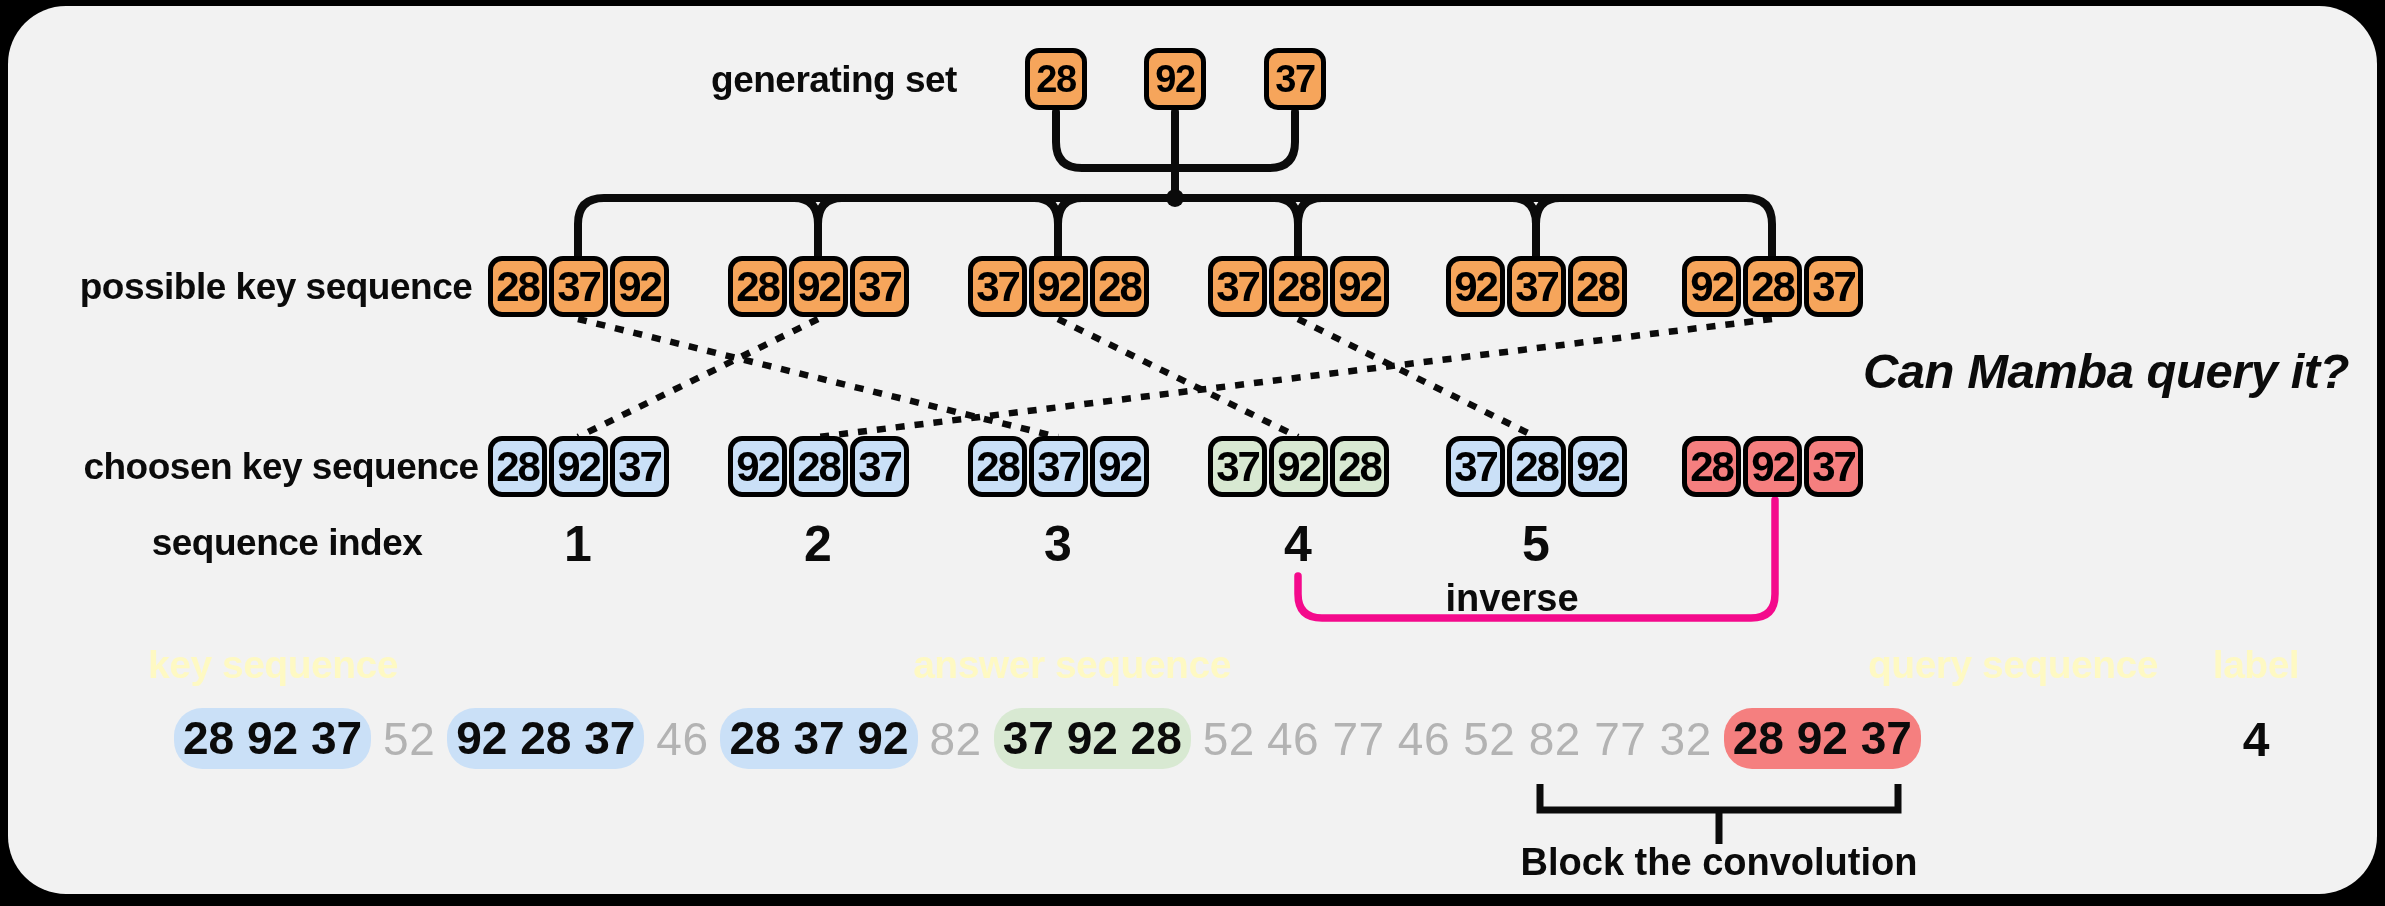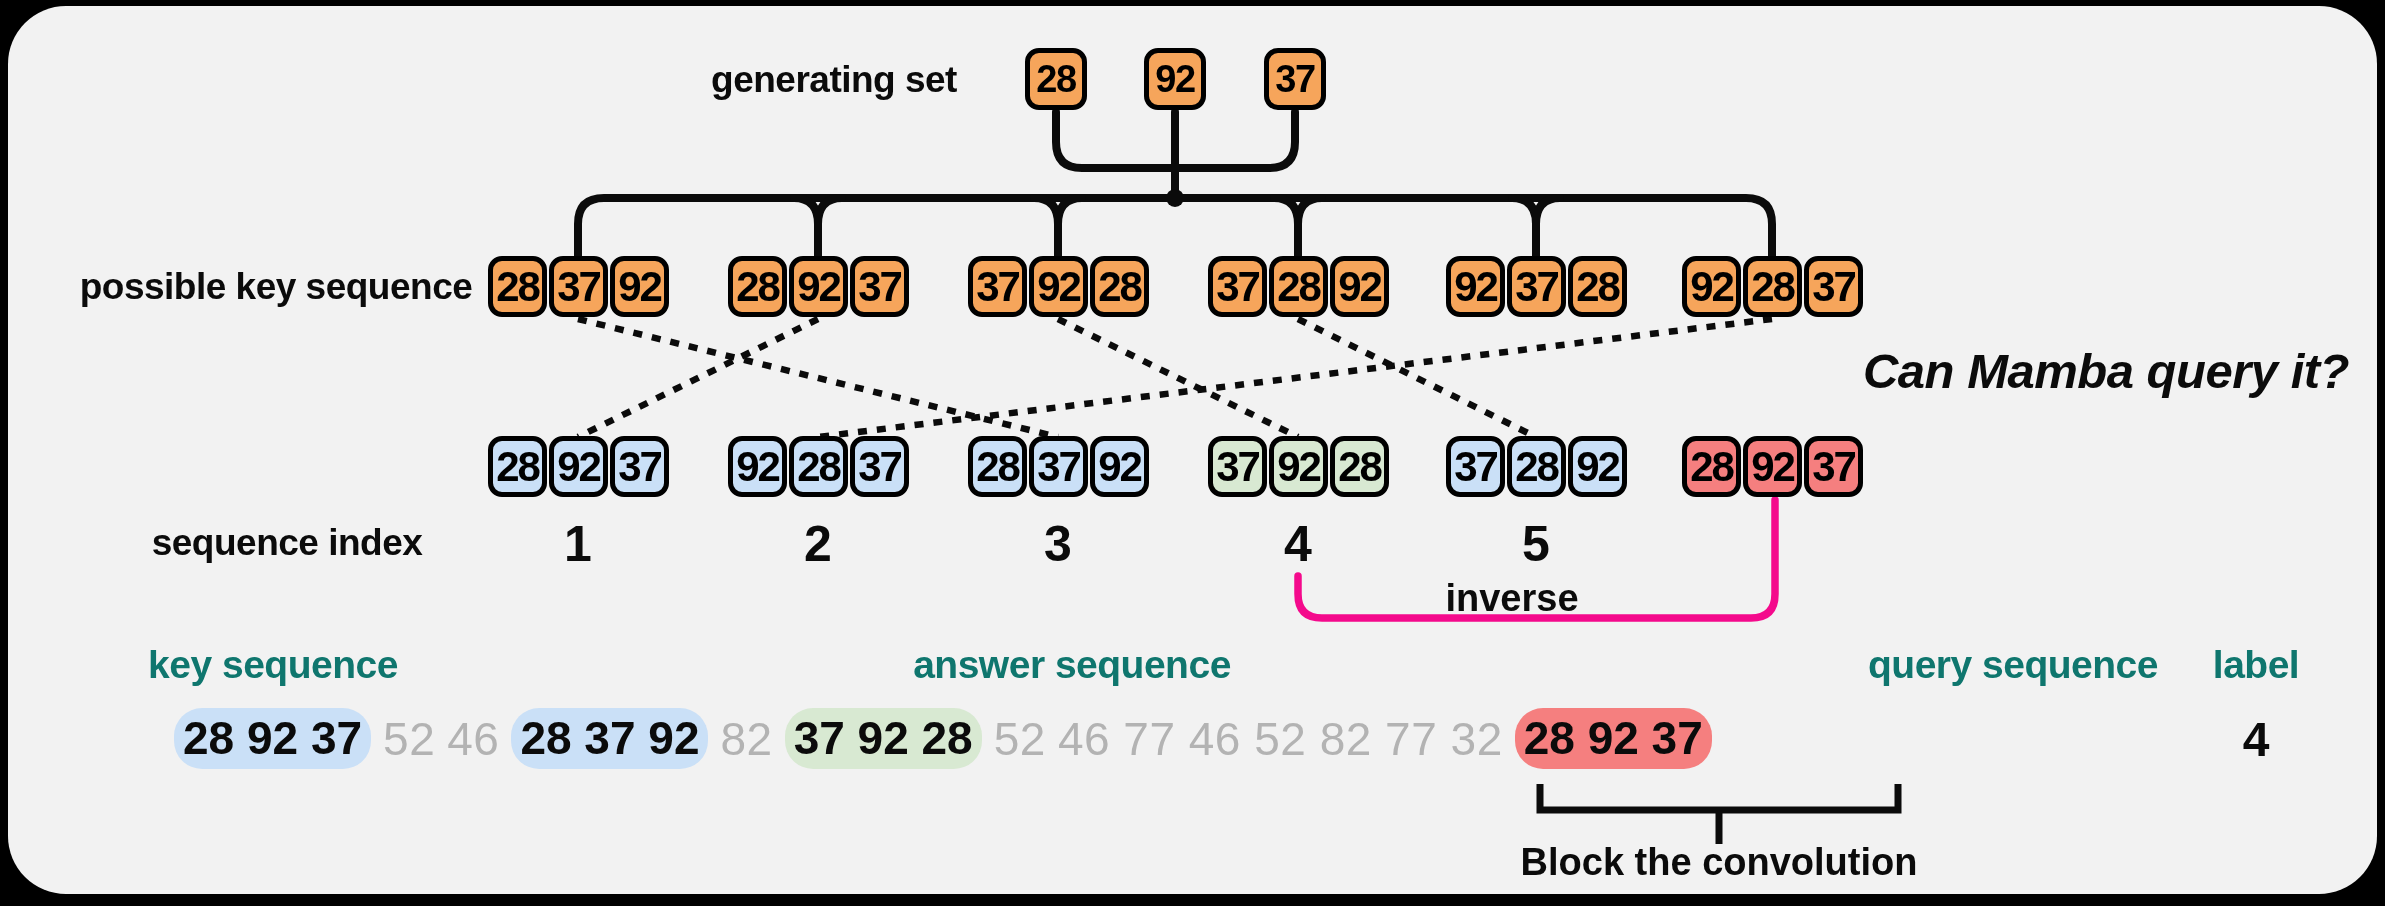--- a/index.html
+++ b/index.html
@@ -3,21 +3,21 @@
 <meta charset="utf-8">
 <style>
   html,body{margin:0;padding:0;background:#000;}
   .stage{position:relative;width:2385px;height:906px;background:#000;overflow:hidden;
          font-family:"Liberation Sans","DejaVu Sans",sans-serif;}
   .card{position:absolute;left:8px;top:6px;right:8px;bottom:12px;background:#F2F2F2;border-radius:58px;}
   svg.overlay{position:absolute;left:0;top:0;width:2385px;height:906px;}
 
   .lbl{position:absolute;transform:translate(-50%,-50%);white-space:nowrap;color:#0b0b0b;
        font-weight:700;font-size:37px;letter-spacing:-0.5px;}
-  .hdr{position:absolute;transform:translate(-50%,-50%);white-space:nowrap;color:#0f766e;
+  .hdr{position:absolute;transform:translate(-50%,-50%);white-space:nowrap;color:#fef9c3;
        font-weight:700;font-size:39px;letter-spacing:-0.5px;}
 
   
   .gbox{position:absolute;width:62px;height:62px;box-sizing:border-box;border:5px solid #000;
         border-radius:14px;background:#F6A55B;display:flex;align-items:center;justify-content:center;
         font-weight:700;font-size:38px;letter-spacing:-1.5px;color:#000;}
   .seq-group{position:absolute;display:flex;gap:2px;}
   .nbox{width:59px;height:61px;box-sizing:border-box;border:5px solid #000;border-radius:14px;
         display:flex;align-items:center;justify-content:center;
         font-weight:700;font-size:42px;letter-spacing:-2px;color:#000;}
@@ -107,20 +107,21 @@
     <div class="nbox orange">92</div>
     <div class="nbox orange">37</div>
     <div class="nbox orange">28</div>
   </div>
   <div class="seq-group row-possible" style="left:1682px">
     <div class="nbox orange">92</div>
     <div class="nbox orange">28</div>
     <div class="nbox orange">37</div>
   </div>
 
+  <div class="lbl" style="left:281px;top:467px">choosen key sequence</div>
   <div class="seq-group row-chosen" style="left:488px">
     <div class="nbox blue">28</div>
     <div class="nbox blue">92</div>
     <div class="nbox blue">37</div>
   </div>
   <div class="seq-group row-chosen" style="left:728px">
     <div class="nbox blue">92</div>
     <div class="nbox blue">28</div>
     <div class="nbox blue">37</div>
   </div>
@@ -156,20 +157,21 @@
   <div class="question">Can Mamba query it?</div>
 
   <div class="hdr" style="left:273px;top:665px">key sequence</div>
   <div class="hdr" style="left:1072px;top:665px">answer sequence</div>
   <div class="hdr" style="left:2013px;top:665px">query sequence</div>
   <div class="hdr" style="left:2256px;top:665px">label</div>
 
   <div class="brow">
     <span class="pill blue">28 92 37</span>
     <span class="graynum">52</span>
+    <span class="pill blue">92 28 37</span>
     <span class="graynum">46</span>
     <span class="pill blue">28 37 92</span>
     <span class="graynum">82</span>
     <span class="pill green">37 92 28</span>
     <span class="graynum">52</span>
     <span class="graynum">46 77 46 52 82 77 32</span>
     <span class="pill red">28 92 37</span>
   </div>
 
   <div class="label-value">4</div>

